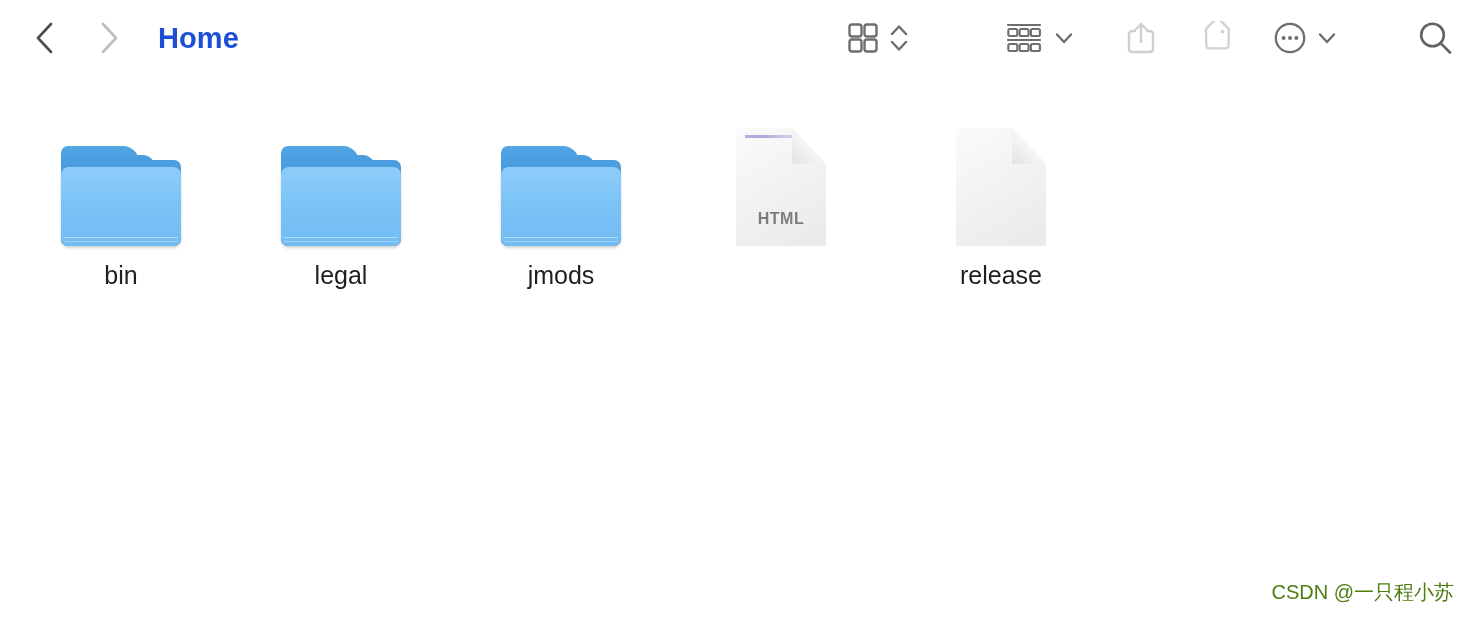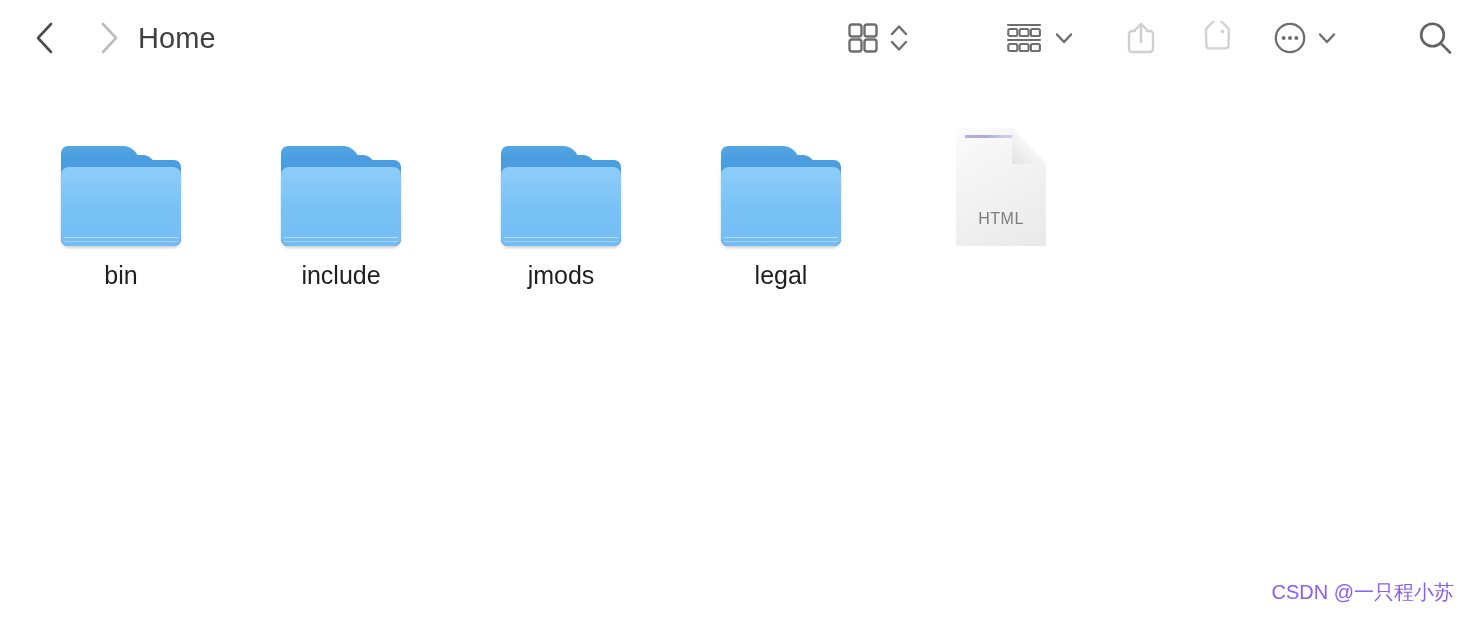--- a/index.html
+++ b/index.html
@@ -16,24 +16,24 @@
     height: 76px;
     display: flex;
     align-items: center;
     background: #ffffff;
   }
   .nav-group { display: flex; align-items: center; margin-left: 28px; gap: 30px; }
   .chev-btn { width: 34px; height: 40px; display: flex; align-items: center; justify-content: center; cursor: pointer; }
   .chev-btn svg { display: block; }
 
   .win-title {
-    margin-left: 12px;
+    margin-left: 32px;
     font-size: 29px;
-    font-weight: normal;
-    color: #404040;
+    font-weight: bold;
+    color: #1d4ed8;
     letter-spacing: 0.1px;
   }
 
   .tool-right {
     position: absolute;
     right: 0; top: 0; height: 76px;
     display: flex; align-items: center;
   }
   .tool-item { display: flex; align-items: center; justify-content: center; cursor: pointer; }
 
@@ -57,21 +57,21 @@
     padding-left: 11px;
     row-gap: 20px;
   }
   .item {
     width: 220px;
     display: flex;
     flex-direction: column;
     align-items: center;
     cursor: default;
   }
-  .item-icon { height: 128px; display: flex; align-items: flex-end; justify-content: center; }
+  .item-icon { height: 128px; display: flex; align-items: flex-end; justify-content: center; font-weight: bold; }
   .item-label {
     margin-top: 15px;
     font-size: 25px;
     color: #1f1f1f;
     text-align: center;
     white-space: nowrap;
   }
 
   
   .folder { position: relative; width: 120px; height: 100px; }
@@ -143,21 +143,21 @@
     width: 54px; height: 3px;
     background: linear-gradient(90deg, #9a9ad8 0%, #8f8fd0 35%, #b9b9e4 70%, #c9c9ec 100%);
     opacity: 0.75;
   }
 
   
   .watermark {
     position: absolute;
     right: 24px; bottom: 14px;
     font-size: 20px;
-    color: #8b5cf6;
+    color: #4d7c0f;
     white-space: nowrap;
   }
 </style>
 </head>
 <body>
 
 <div class="toolbar">
 
   <div class="nav-group">
     <div class="chev-btn">
@@ -262,62 +262,62 @@
         <div class="folder">
             <div class="tab"></div>
             <div class="backplate"></div>
             <div class="front"></div>
           </div>
       </div>
       <div class="item-label">bin</div>
     </div>
 
 
+
     <div class="item">
       <div class="item-icon">
         <div class="folder">
             <div class="tab"></div>
             <div class="backplate"></div>
             <div class="front"></div>
           </div>
       </div>
-      <div class="item-label">include</div>
+      <div class="item-label">legal</div>
     </div>
 
     <div class="item">
       <div class="item-icon">
         <div class="folder">
             <div class="tab"></div>
             <div class="backplate"></div>
             <div class="front"></div>
           </div>
       </div>
       <div class="item-label">jmods</div>
-    </div>
-
-    <div class="item">
-      <div class="item-icon">
-        <div class="folder">
-            <div class="tab"></div>
-            <div class="backplate"></div>
-            <div class="front"></div>
-          </div>
-      </div>
-      <div class="item-label">legal</div>
     </div>
 
 
     <div class="item">
       <div class="item-icon">
         <div class="doc">
           <div class="page"></div>
           <div class="codeline"></div>
           <div class="fold"></div>
           <div class="ext">HTML</div>
         </div>
       </div>
     </div>
 
+    <div class="item">
+      <div class="item-icon">
+        <div class="doc">
+          <div class="page"></div>
+          <div class="fold"></div>
+          <div class="ext"></div>
+        </div>
+      </div>
+      <div class="item-label">release</div>
+    </div>
 
   </div>
 
   <div class="watermark">CSDN @一只程小苏</div>
 </div>
 
 </body></html>

